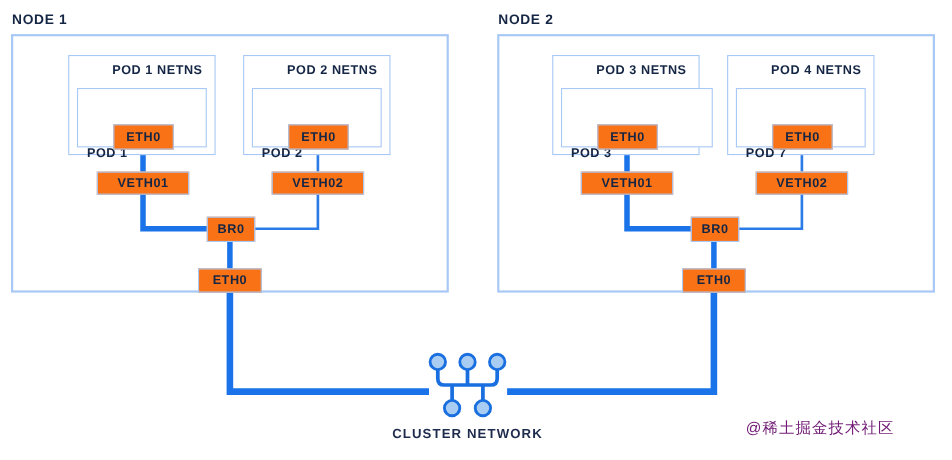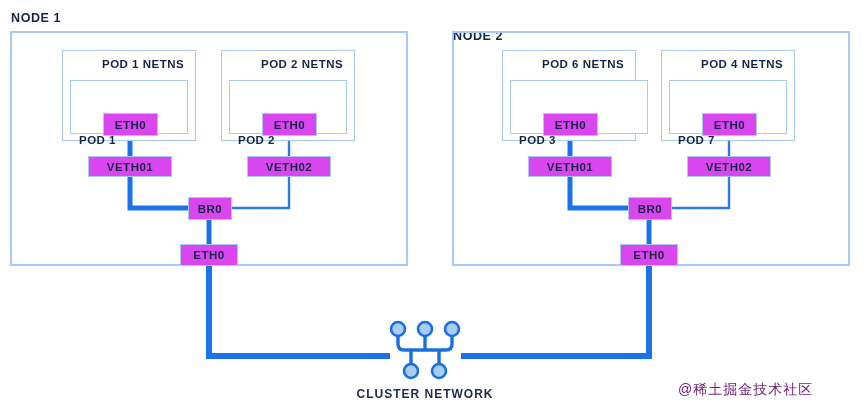--- a/index.html
+++ b/index.html
@@ -68,21 +68,21 @@
     font-size: 11.5px;
     font-weight: bold;
     letter-spacing: 0.5px;
     color: #152544;
     white-space: nowrap;
     margin-top: 47px;
   }
   .chip {
     position: absolute;
     border: 1.6px solid #a8c8f5;
-    background: #d946ef;
+    background: #f97316;
     box-sizing: border-box;
     display: flex;
     align-items: center;
     justify-content: center;
     font-size: 11.5px;
     font-weight: bold;
     letter-spacing: 0.5px;
     color: #152544;
     white-space: nowrap;
     z-index: 5;
@@ -189,25 +189,25 @@
   </div>
   <div class="pod-box" style="left:229px; top:80px; width:118px; height:54px;">
     <div class="pod-label">POD 2</div>
   </div>
   <div class="chip" style="left:262px; top:113px; width:55px; height:23px;">ETH0</div>
   <div class="chip" style="left:247px; top:156px; width:84px; height:21px;">VETH02</div>
 
   <div class="chip" style="left:188px; top:197px; width:44px; height:23px;">BR0</div>
   <div class="chip" style="left:180px; top:244px; width:58px; height:22px;">ETH0</div>
 
-  <div class="node-title" style="left:453px; top:29px;">NODE 2</div>
+  <div class="node-title" style="left:453px; top:11px;">NODE 2</div>
   <div class="node-box" style="left:452px; top:31px; width:398px; height:235px;"></div>
 
   <div class="netns-box" style="left:502px; top:50px; width:134px; height:91px;">
-    <div class="netns-label">POD 6 NETNS</div>
+    <div class="netns-label">POD 3 NETNS</div>
   </div>
   <div class="pod-box" style="left:510px; top:80px; width:138px; height:54px;">
     <div class="pod-label">POD 3</div>
   </div>
   <div class="chip" style="left:543px; top:113px; width:55px; height:23px;">ETH0</div>
   <div class="chip" style="left:528px; top:156px; width:84px; height:21px;">VETH01</div>
 
   <div class="netns-box" style="left:661px; top:50px; width:134px; height:91px;">
     <div class="netns-label">POD 4 NETNS</div>
   </div>

